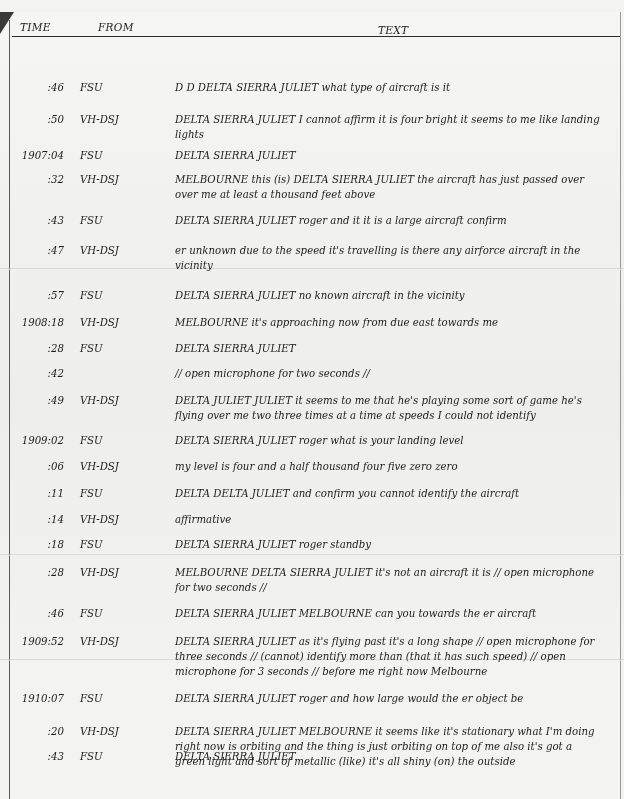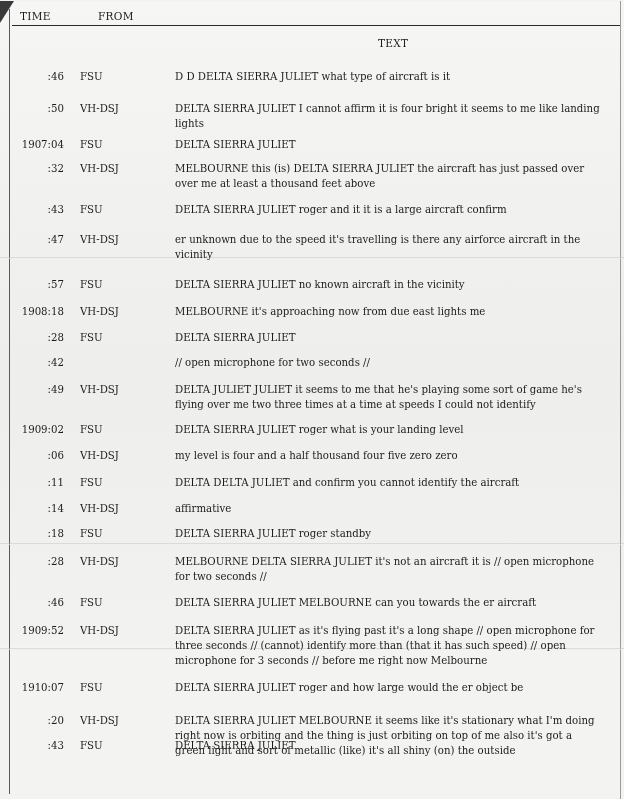--- a/index.html
+++ b/index.html
@@ -4,38 +4,39 @@
 <style>
   html, body { margin: 0; padding: 0; }
   body {
     width: 624px; height: 799px; overflow: hidden;
     background: #f3f3f2;
     font-family: "DejaVu Serif", serif;
     color: #1c1c1c;
     position: relative;
   }
   .page {
-    position: absolute; left: 0; top: 1px; width: 624px; height: 644px;
+    position: absolute; left: 0; top: 12px; width: 624px; height: 644px;
     background: linear-gradient(180deg, #f6f6f5 0%, #f1f1f0 30%, #eeeeed 60%, #f2f2f1 100%);
+    font-style: italic;
   }
   .corner {
     position: absolute; left: 0; top: 0; width: 14px; height: 22px;
     background: #3a3a3a;
     clip-path: polygon(0 0, 100% 0, 0 100%);
   }
   .left-rule { position: absolute; left: 9px; top: 8px; width: 1px; height: 785px; background: #5a5a5a; }
   .right-rule { position: absolute; right: 3px; top: 0; width: 1px; height: 799px; background: #9a9a9a; }
   .header {
     position: absolute; top: 6px; left: 12px; right: 4px; height: 20px;
     font-size: 10.5px; letter-spacing: 0.3px;
   }
   .header span { position: absolute; top: 3px; }
   .h-time { left: 8px; }
   .h-from { left: 86px; }
-  .h-text { left: 366px; top: 6px !important; margin-top: 24px; }
+  .h-text { left: 366px; top: 6px !important; }
   .header-rule { position: absolute; top: 24px; left: 12px; right: 4px; height: 1px; background: #2b2b2b; }
   .row { position: absolute; left: 0; width: 624px; font-size: 10.2px; line-height: 15px; }
   .row .time { position: absolute; right: 560px; text-align: right; }
   .row .from { position: absolute; left: 80px; }
   .row .text { position: absolute; left: 175px; width: 428px; }
   .fold { position: absolute; left: 0; width: 624px; height: 2px; background: linear-gradient(180deg, rgba(150,150,150,0.35), rgba(255,255,255,0.6)); }
 </style>
 </head>
 <body>
 
@@ -86,21 +87,21 @@
     <span class="text">er unknown due to the speed it's travelling is there any airforce aircraft in the vicinity</span>
   </div>
   <div class="row" style="top:276px">
     <span class="time">:57</span>
     <span class="from">FSU</span>
     <span class="text">DELTA SIERRA JULIET no known aircraft in the vicinity</span>
   </div>
   <div class="row" style="top:303px">
     <span class="time">1908:18</span>
     <span class="from">VH-DSJ</span>
-    <span class="text">MELBOURNE it's approaching now from due east lights me</span>
+    <span class="text">MELBOURNE it's approaching now from due east towards me</span>
   </div>
   <div class="row" style="top:329px">
     <span class="time">:28</span>
     <span class="from">FSU</span>
     <span class="text">DELTA SIERRA JULIET</span>
   </div>
   <div class="row" style="top:354px">
     <span class="time">:42</span>
     <span class="from"></span>
     <span class="text">// open microphone for two seconds //</span>

